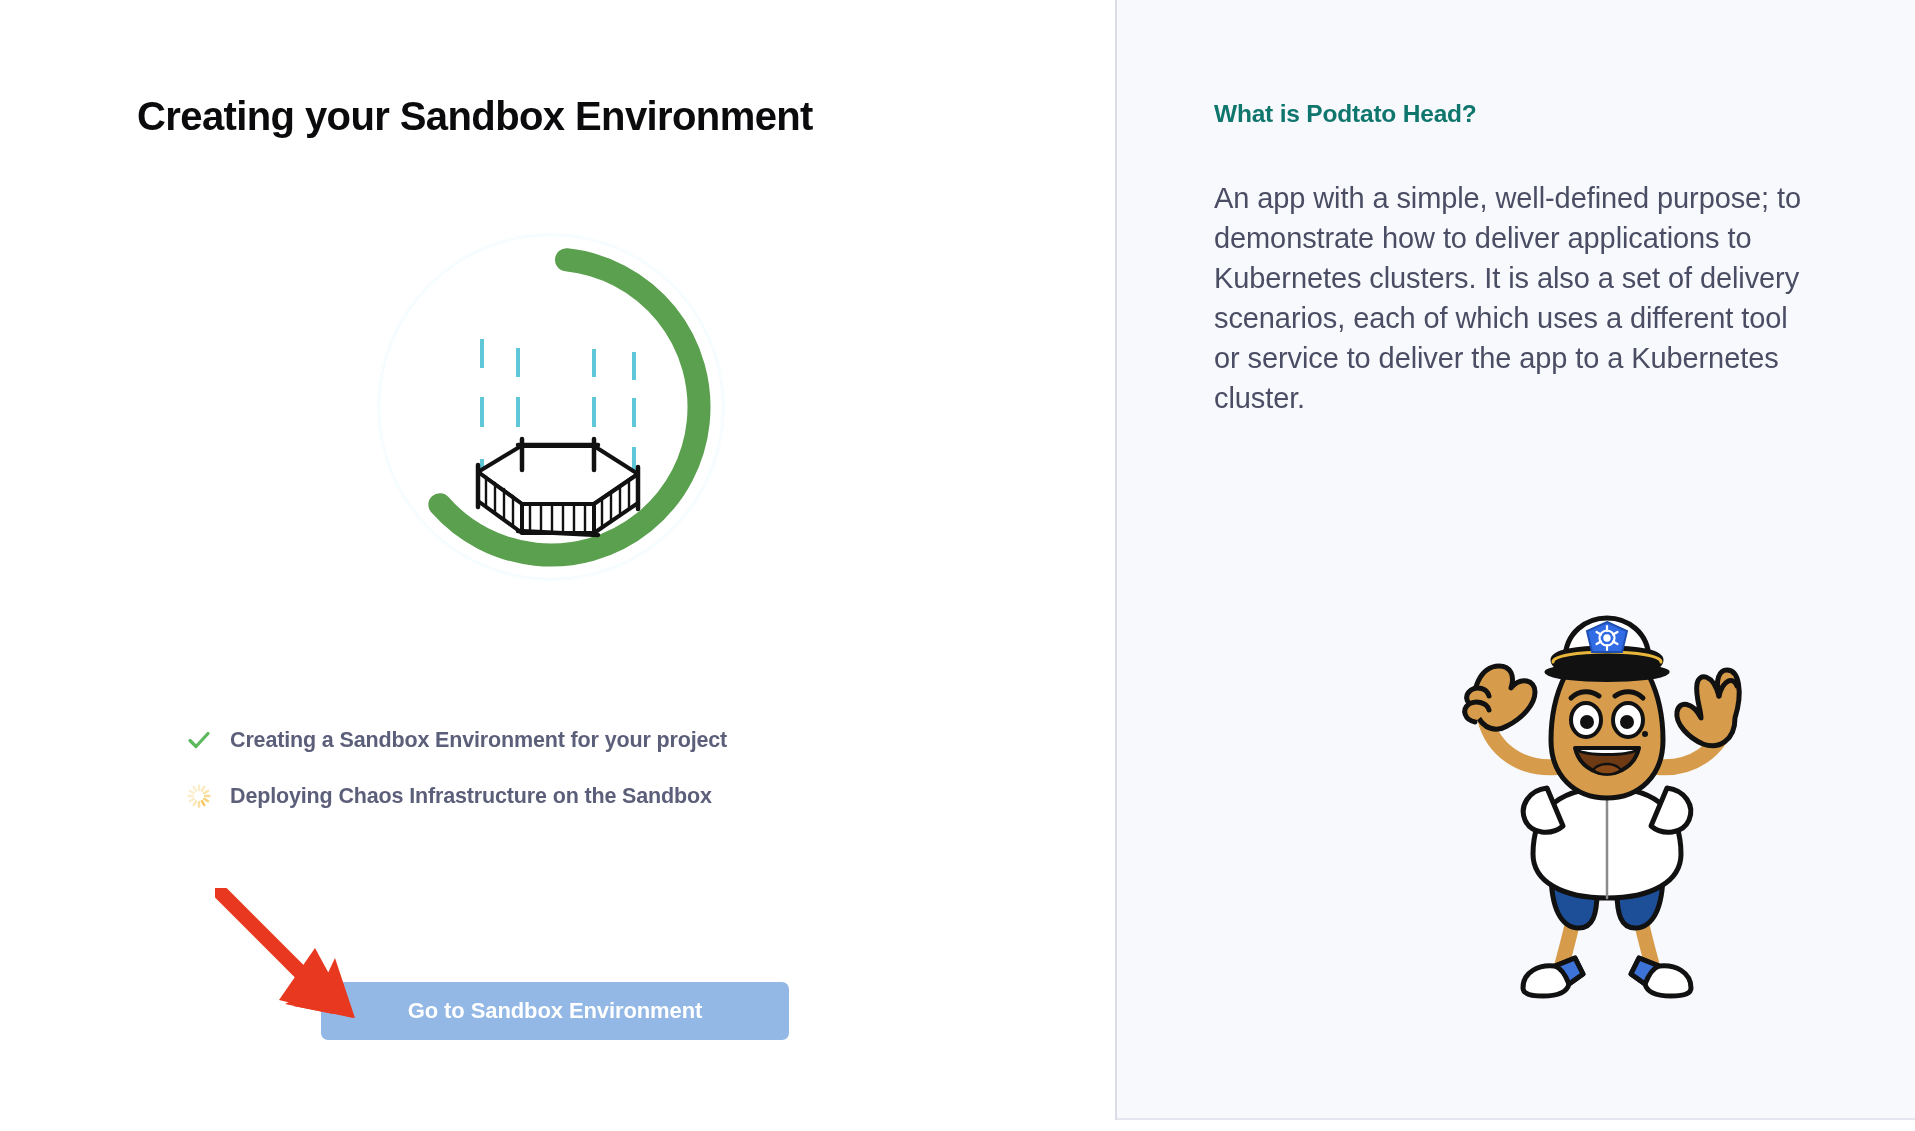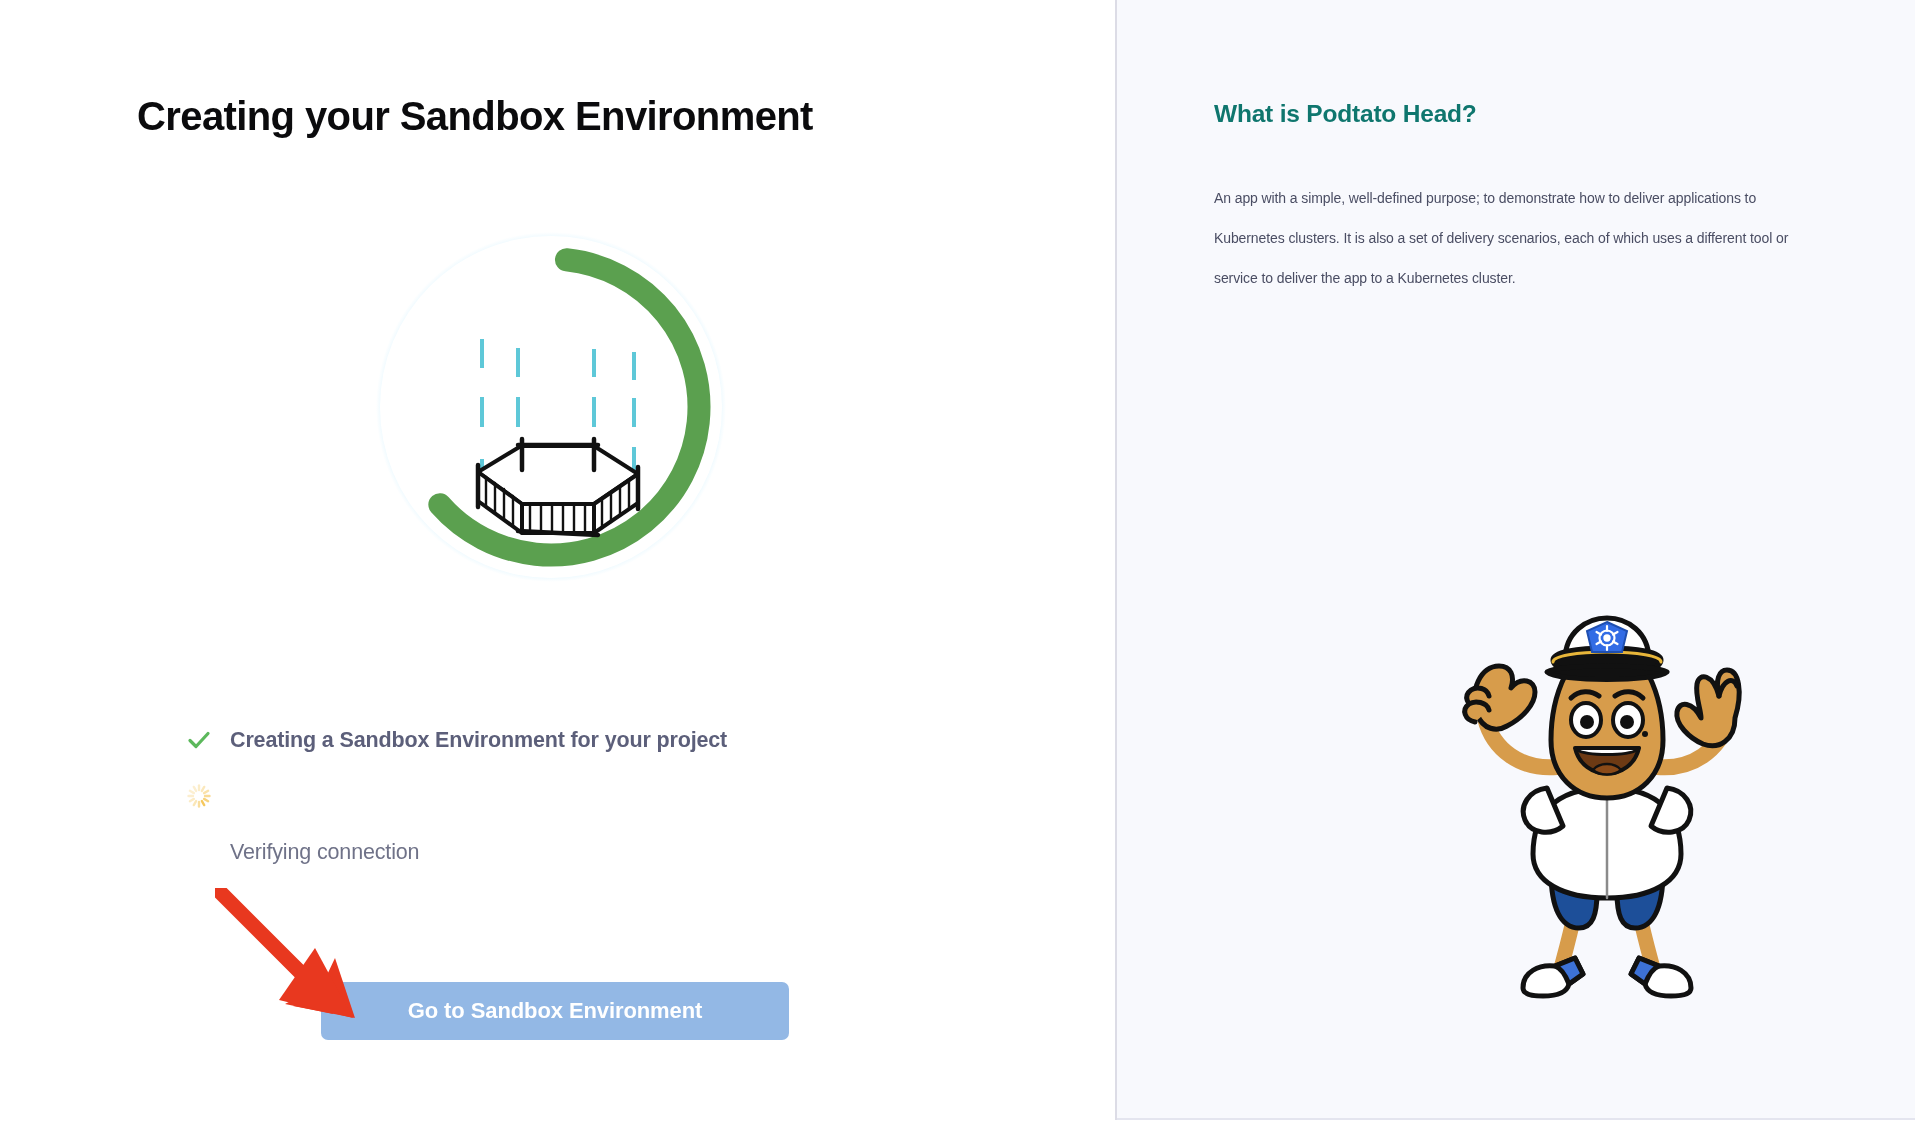--- a/index.html
+++ b/index.html
@@ -172,21 +172,21 @@
     font-weight: 700;
     color: #0f766e;
     letter-spacing: -0.2px;
     white-space: nowrap;
   }
   .info-body {
     position: absolute;
     left: 97px;
     top: 178px;
     width: 600px;
-    font-size: 14px;
+    font-size: 29px;
     line-height: 40px;
     color: #4a4d63;
     letter-spacing: -0.1px;
   }
 
   .mascot {
     position: absolute;
     left: 330px;
     top: 592px;
     width: 320px;
@@ -288,26 +288,23 @@
               <line x1="18.2" y1="22.1" x2="15.9" y2="18.1" opacity="0.92"></line>
               <line x1="13" y1="23.5" x2="13" y2="19" opacity="0.55"></line>
               <line x1="7.8" y1="22.1" x2="10.1" y2="18.1" opacity="0.40"></line>
               <line x1="3.9" y1="18.2" x2="7.9" y2="15.9" opacity="0.32"></line>
               <line x1="2.5" y1="13" x2="7" y2="13" opacity="0.28"></line>
               <line x1="3.9" y1="7.8" x2="7.9" y2="10.1" opacity="0.26"></line>
               <line x1="7.8" y1="3.9" x2="10.1" y2="7.9" opacity="0.26"></line>
             </g>
           </svg>
         </span>
+        <span class="status-label">Deploying Chaos Infrastructure on the Sandbox</span>
       </div>
 
-      <div class="status-row pending">
-        <span class="status-icon"></span>
-        <span class="status-label">Verifying connection</span>
-      </div>
     </div>
 
     <button class="cta-button">Go to Sandbox Environment</button>
 
     <svg class="annot-arrow" viewBox="0 0 170 150">
       <path d="M6 6 L104 104 L120 70 L140 130 L78 118 L112 102 L14 4 Z" fill="#e8381f"></path>
       <path d="M4 3 L100 99" stroke="#e8381f" stroke-width="15" stroke-linecap="round"></path>
       <path d="M118 126 L70 116 L108 96 Z" fill="#e8381f"></path>
       <path d="M100 60 L138 130 L64 112 Z" fill="#e8381f"></path>
     </svg>

